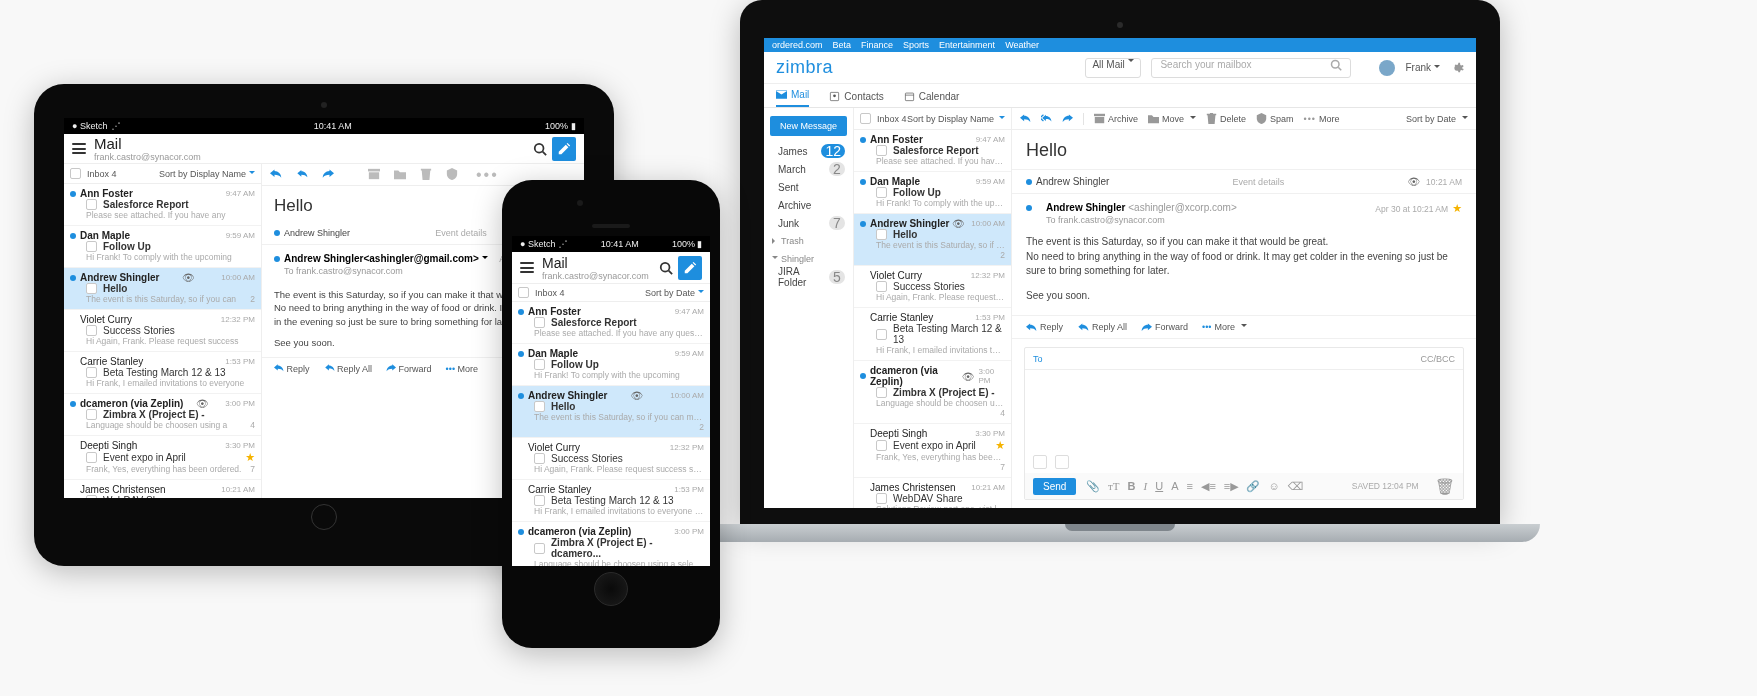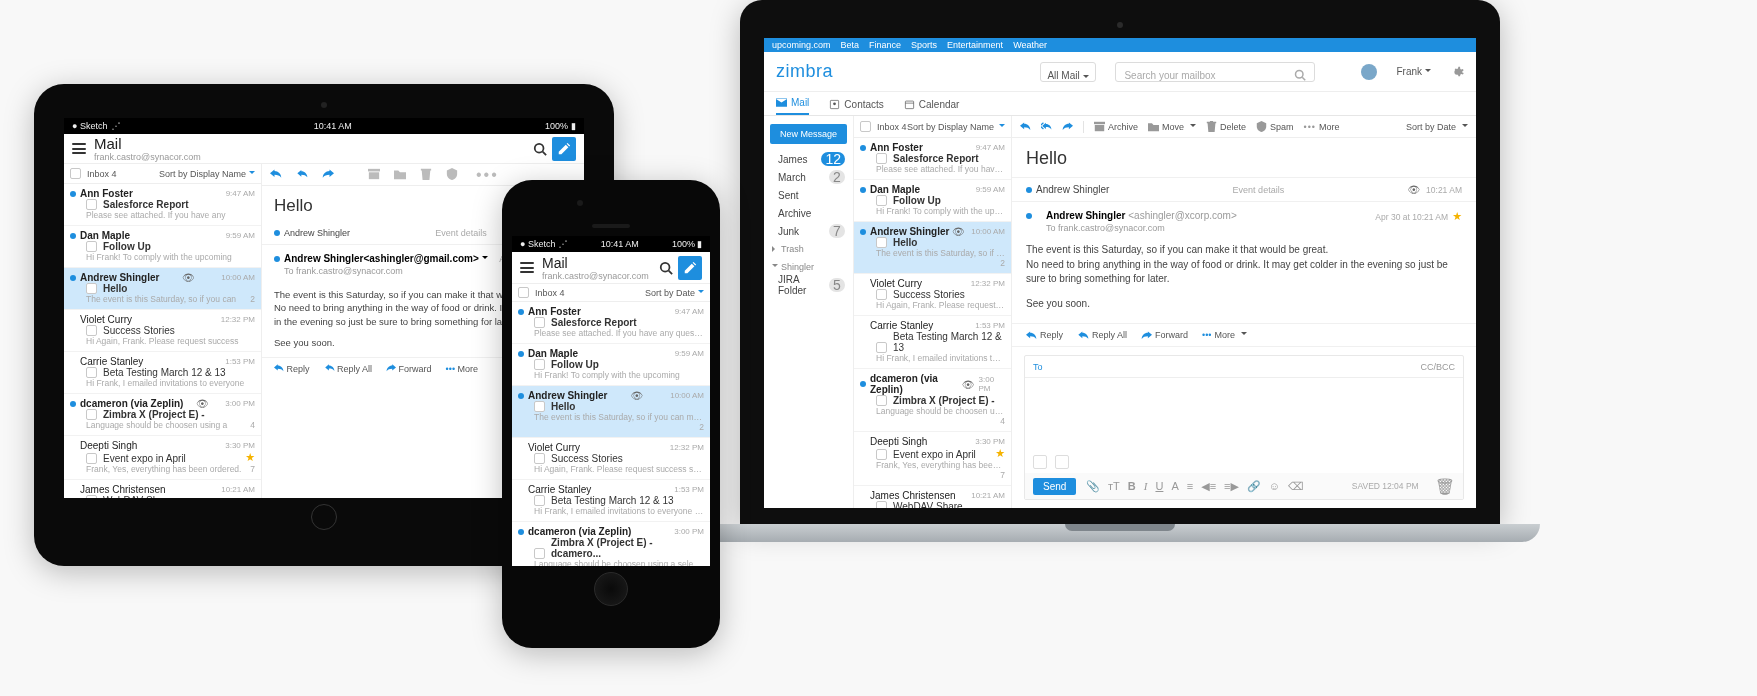--- a/index.html
+++ b/index.html
@@ -19,23 +19,23 @@
 
 
 #laptop{position:absolute;top:0;left:740px;width:760px}
 #laptop .bezel{background:#0e0e0e;border-radius:22px 22px 0 0;padding:22px 24px 16px;box-shadow:0 6px 30px rgba(0,0,0,.25)}
 #laptop .cam{width:6px;height:6px;border-radius:50%;background:#2b2b2b;margin:0 auto 10px}
 #laptop .screen{background:#fff;height:470px;display:flex;flex-direction:column;overflow:hidden}
 #laptop .base{height:18px;background:linear-gradient(#c9ced1,#a6acb1);border-radius:0 0 26px 26px;position:relative;margin:0 -40px}
 #laptop .base:before{content:"";position:absolute;top:0;left:50%;width:110px;height:7px;background:#7f868c;transform:translateX(-50%);border-radius:0 0 8px 8px}
 
 .topbar{background:#1e8ede;color:#fff;font-size:9px;height:14px;display:flex;align-items:center;padding:0 8px;gap:10px}
-.hdr{height:40px;display:flex;align-items:center;padding:0 12px;border-bottom:1px solid #eee;gap:19px}
+.hdr{height:32px;display:flex;align-items:center;padding:0 12px;border-bottom:1px solid #eee;gap:10px}
 .logo{color:#1e8ede;font-size:18px;font-weight:500;letter-spacing:.5px}
-.pill{border:1px solid #dcdcdc;border-radius:3px;height:20px;display:flex;align-items:flex-end;font-size:10px}
+.pill{border:1px solid #dcdcdc;border-radius:3px;height:20px;display:flex;align-items:flex-start;font-size:10px}
 .mailfilter{width:56px;padding:0 6px;color:#555}
 .searchbox{width:200px;padding:0 8px;color:#aaa}
 .searchbox svg{margin-left:auto}
 .avatar{width:16px;height:16px;border-radius:50%;background:#7aa7c9}
 .gear{width:14px;height:14px;fill:#999}
 
 .apptabs{height:24px;display:flex;align-items:flex-end;padding-left:12px;border-bottom:1px solid #e6e6e6;gap:20px;font-size:10px;color:#555}
 .apptab{display:flex;align-items:center;gap:4px;padding-bottom:5px}
 .apptab.active{color:#1e8ede;border-bottom:2px solid #1e8ede}
 .apptab svg{width:11px;height:11px;fill:currentColor}
@@ -51,21 +51,21 @@
 .caret.open{transform:rotate(90deg)}
 
 .msgcol{width:158px;border-right:1px solid #eee;display:flex;flex-direction:column;overflow:hidden}
 .msgcol .chead{height:22px;border-bottom:1px solid #eee;display:flex;align-items:center;padding:0 6px;font-size:9px;color:#555}
 .msgcol .chead .sort{margin-left:auto;display:flex;align-items:center;gap:2px}
 .msglist{overflow-y:auto;flex:1}
 .msg{padding:4px 6px 5px;border-bottom:1px solid #f2f2f2}
 .msg.sel{background:#cfe8fb}
 .msg .l1{display:flex;align-items:center;font-size:10px;color:#222}
 .msg .l1 .time{margin-left:auto;color:#aaa;font-size:8px}
-.msg .l2{display:flex;align-items:flex-end;font-size:10px;color:#333;padding-left:16px}
+.msg .l2{display:flex;align-items:center;font-size:10px;color:#333;padding-left:16px}
 .msg .l3{font-size:8.5px;color:#aaa;padding-left:16px;white-space:nowrap;overflow:hidden;text-overflow:ellipsis}
 .msg.unread .l1 .name,.msg.unread .l2 .subj{font-weight:600}
 
 .reader{flex:1;display:flex;flex-direction:column;overflow:hidden}
 .rtoolbar{height:22px;border-bottom:1px solid #eee;display:flex;align-items:center;padding:0 8px;gap:10px;font-size:9px;color:#555}
 .rtoolbar .sep{width:1px;height:12px;background:#e3e3e3}
 .rtoolbar .grp{display:flex;align-items:center;gap:3px}
 .rtoolbar svg{width:11px;height:11px}
 .rtoolbar .right{margin-left:auto}
 
@@ -150,21 +150,21 @@
 </style>
 </head>
 <body>
 
 <div id="laptop">
   <div class="bezel">
     <div class="cam"></div>
     <div class="screen">
 
       <div class="topbar">
-        <span>upcoming.com</span>
+        <span>ordered.com</span>
         <span>Beta</span>
         <span>Finance</span>
         <span>Sports</span>
         <span>Entertainment</span>
         <span>Weather</span>
       </div>
 
       <div class="hdr">
         <span class="logo">zimbra</span>
         <span class="grow"></span>
@@ -472,21 +472,21 @@
               </div>
             <div class="carea"></div>
             <div class="cattach">
                 <div class="at"></div>
                 <div class="at"></div>
               </div>
             <div class="cbar">
               <span class="sendbtn">Send</span>
               <div class="fmt">
                 <span>📎</span>
-                <span style="font-family:Liberation Sans, sans-serif">тT</span>
+                <span style="font-family:Liberation Serif, serif">тT</span>
                 <b>B</b>
                 <i style="font-family:serif">I</i>
                 <u>U</u>
                 <span>A</span>
                 <span>≡</span>
                 <span>◀≡</span>
                 <span>≡▶</span>
                 <span>🔗</span>
                 <span>☺</span>
                 <span>⌫</span>

